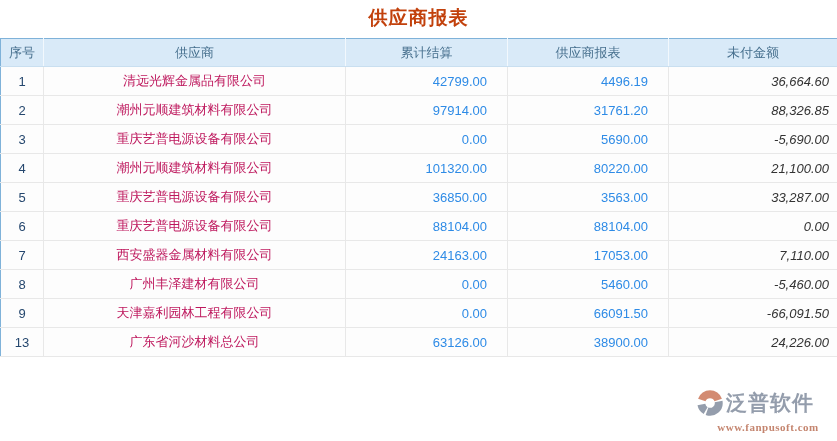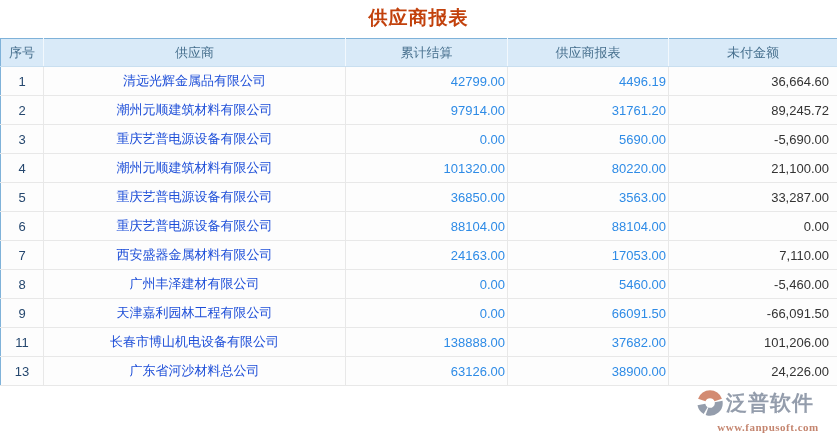--- a/index.html
+++ b/index.html
@@ -29,24 +29,24 @@
   }
   thead th:last-child { border-right: none; text-align: center; }
   tbody td {
     height: 29px; background: #fdfdfd;
     border-right: 1px solid #e8e8e8;
     border-bottom: 1px solid #e8e8e8;
     white-space: nowrap; overflow: hidden;
   }
   tbody td:last-child { border-right: none; }
   td.c-no   { text-align: center; color: #25476e; }
-  td.c-sup  { text-align: center; color: #1d4ed8; cursor: pointer; }
-  td.c-num  { text-align: right; padding-right: 2px; }
+  td.c-sup  { text-align: center; color: #be185d; cursor: pointer; }
+  td.c-num  { text-align: right; padding-right: 20px; }
   td.link   { color: #2e8be6; cursor: pointer; }
-  td.dark   { color: #333333; padding-right: 8px; }
+  td.dark   { color: #333333; padding-right: 8px; font-style: italic; }
   .watermark {
     position: absolute; left: 696px; top: 389px; width: 140px;
     mix-blend-mode: multiply; opacity: 0.92;
     pointer-events: none; z-index: 5;
   }
   .wm-top { display: flex; align-items: center; height: 28px; }
   .wm-logo { width: 28px; height: 28px; flex: 0 0 28px; }
   .wm-brand {
     font-size: 21px; font-weight: bold; color: #8b95a5;
     letter-spacing: 1px; line-height: 28px; margin-left: 2px;
@@ -87,21 +87,21 @@
     <td class="c-num link">42799.00</td>
     <td class="c-num link">4496.19</td>
     <td class="c-num dark">36,664.60</td>
   </tr>
 
   <tr>
     <td class="c-no">2</td>
     <td class="c-sup">潮州元顺建筑材料有限公司</td>
     <td class="c-num link">97914.00</td>
     <td class="c-num link">31761.20</td>
-    <td class="c-num dark">89,245.72</td>
+    <td class="c-num dark">88,326.85</td>
   </tr>
 
   <tr>
     <td class="c-no">3</td>
     <td class="c-sup">重庆艺普电源设备有限公司</td>
     <td class="c-num link">0.00</td>
     <td class="c-num link">5690.00</td>
     <td class="c-num dark">-5,690.00</td>
   </tr>
 
@@ -147,27 +147,20 @@
 
   <tr>
     <td class="c-no">9</td>
     <td class="c-sup">天津嘉利园林工程有限公司</td>
     <td class="c-num link">0.00</td>
     <td class="c-num link">66091.50</td>
     <td class="c-num dark">-66,091.50</td>
   </tr>
 
 
-  <tr>
-    <td class="c-no">11</td>
-    <td class="c-sup">长春市博山机电设备有限公司</td>
-    <td class="c-num link">138888.00</td>
-    <td class="c-num link">37682.00</td>
-    <td class="c-num dark">101,206.00</td>
-  </tr>
 
 
   <tr>
     <td class="c-no">13</td>
     <td class="c-sup">广东省河沙材料总公司</td>
     <td class="c-num link">63126.00</td>
     <td class="c-num link">38900.00</td>
     <td class="c-num dark">24,226.00</td>
   </tr>
 </tbody>

